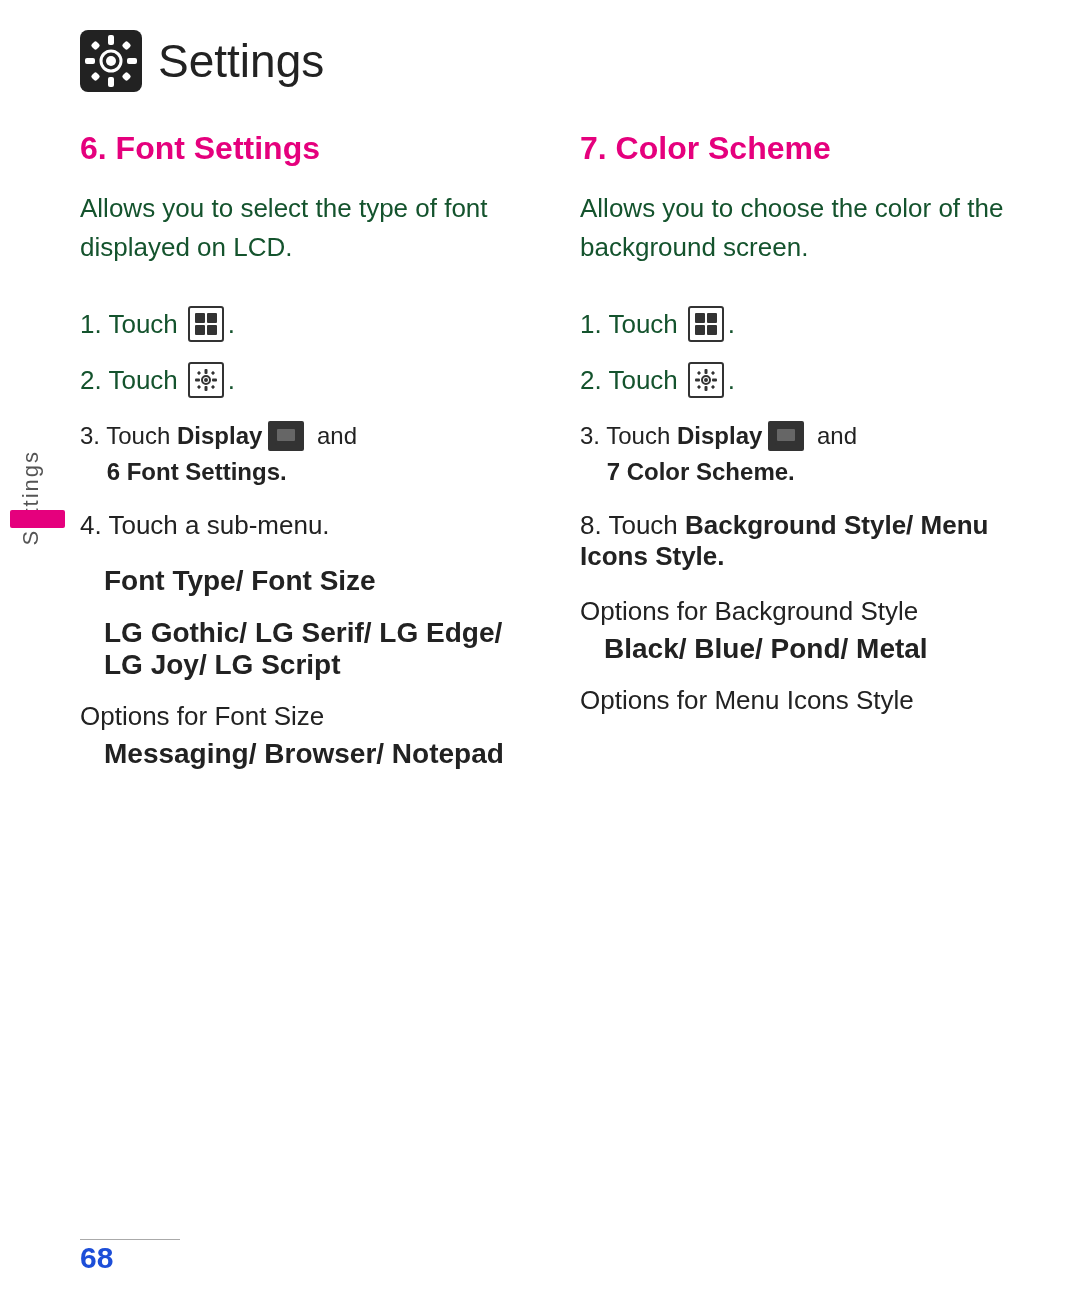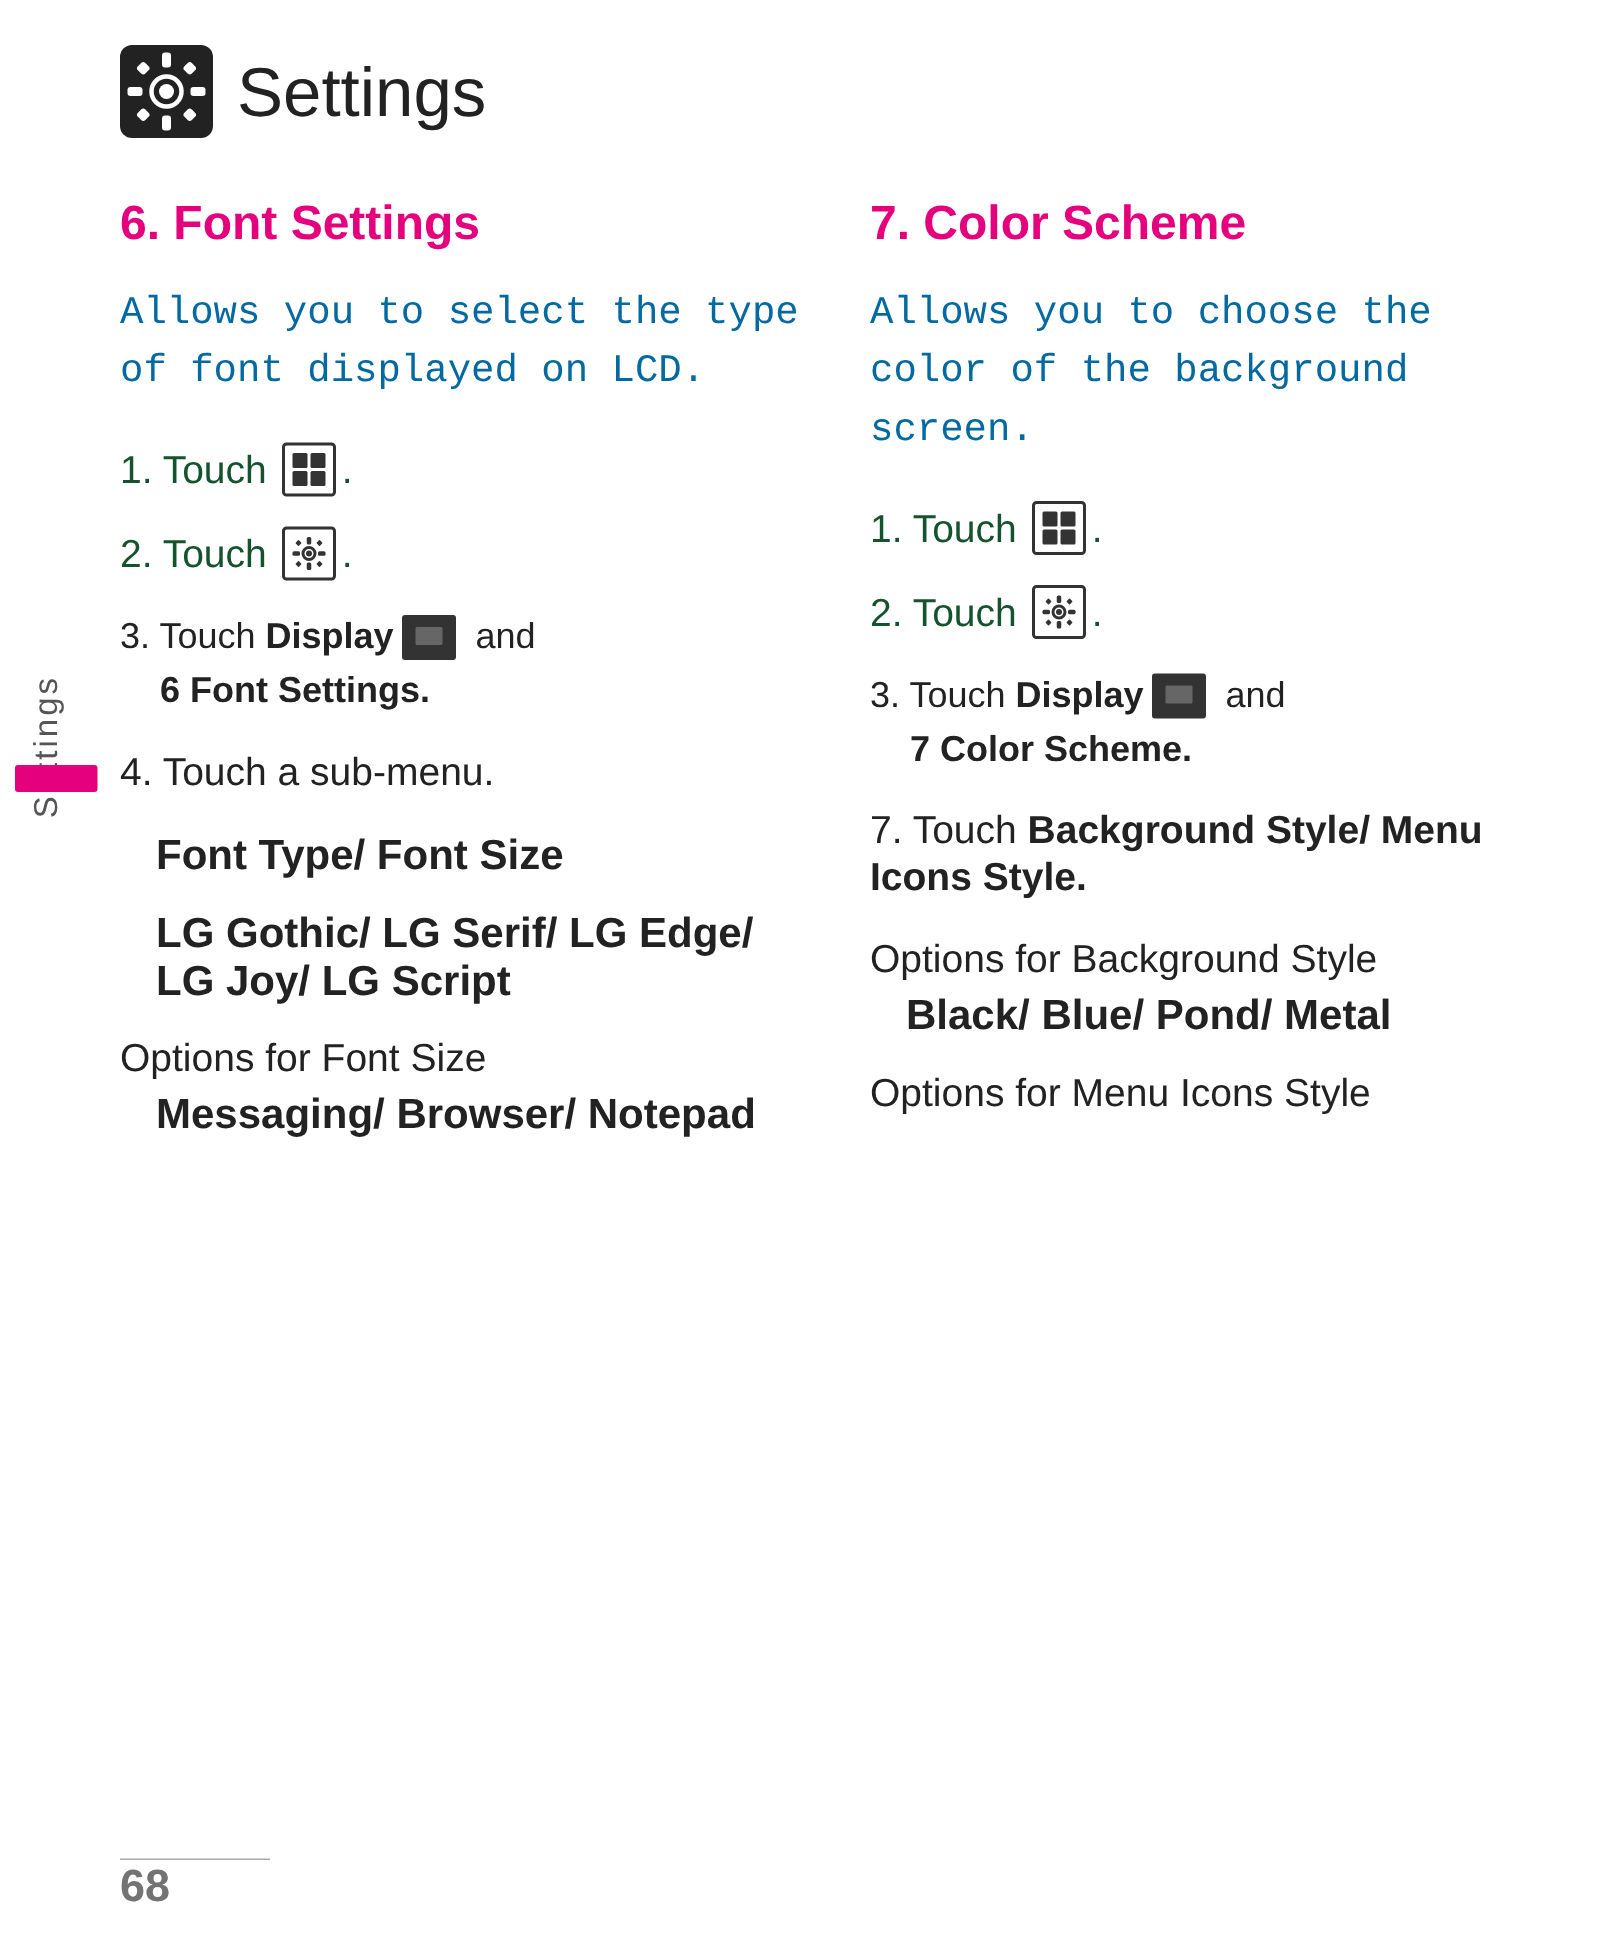--- a/index.html
+++ b/index.html
@@ -70,24 +70,23 @@
 
     .section-title {
       font-size: 32px;
       font-weight: bold;
       color: #e5007d;
       margin-bottom: 22px;
     }
 
     .section-desc {
       font-size: 26px;
-      color: #0369a1;
+      color: #14532d;
       line-height: 1.5;
-      margin-bottom: 28px;
-      font-family: Liberation Mono, monospace;
+      margin-bottom: 39px;
     }
 
     .step-row {
       display: flex;
       align-items: center;
       margin-bottom: 20px;
       font-size: 26px;
       color: #14532d;
     }
     .step-row .step-text {
@@ -186,21 +185,21 @@
       left: 80px;
       width: 100px;
       height: 1px;
       background: #aaa;
     }
     .page-number {
       position: absolute;
       bottom: 20px;
       left: 80px;
       font-size: 30px;
-      color: #737373;
+      color: #1d4ed8;
       font-weight: bold;
     }
   </style>
 </head>
 <body>
 
 <div class="sidebar-label">Settings</div>
 <div class="sidebar-bar"></div>
 
 <div class="header">
@@ -340,21 +339,21 @@
           </span>
           <span>&nbsp;and</span>
         </div>
         <div>
           <strong>&nbsp;&nbsp;&nbsp;&nbsp;7 Color Scheme.</strong>
         </div>
       </div>
     </div>
 
     <div class="step-4-row">
-      <span>7. Touch </span><strong>Background Style/ Menu Icons Style.</strong>
+      <span>8. Touch </span><strong>Background Style/ Menu Icons Style.</strong>
     </div>
 
     <div class="options-label">Options for Background Style</div>
     <div class="options-value">Black/ Blue/ Pond/ Metal</div>
 
     <div class="options-label">Options for Menu Icons Style</div>
   </div>
 
 </div>
 

